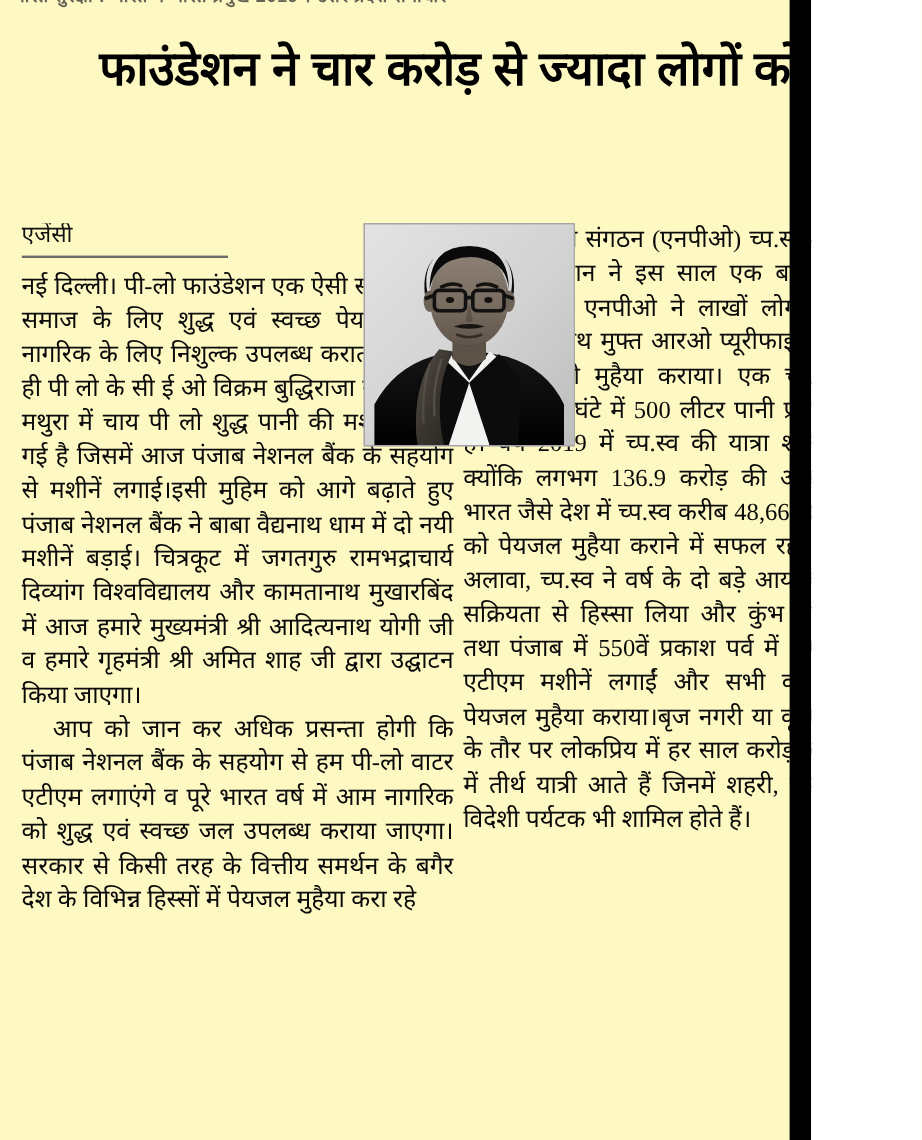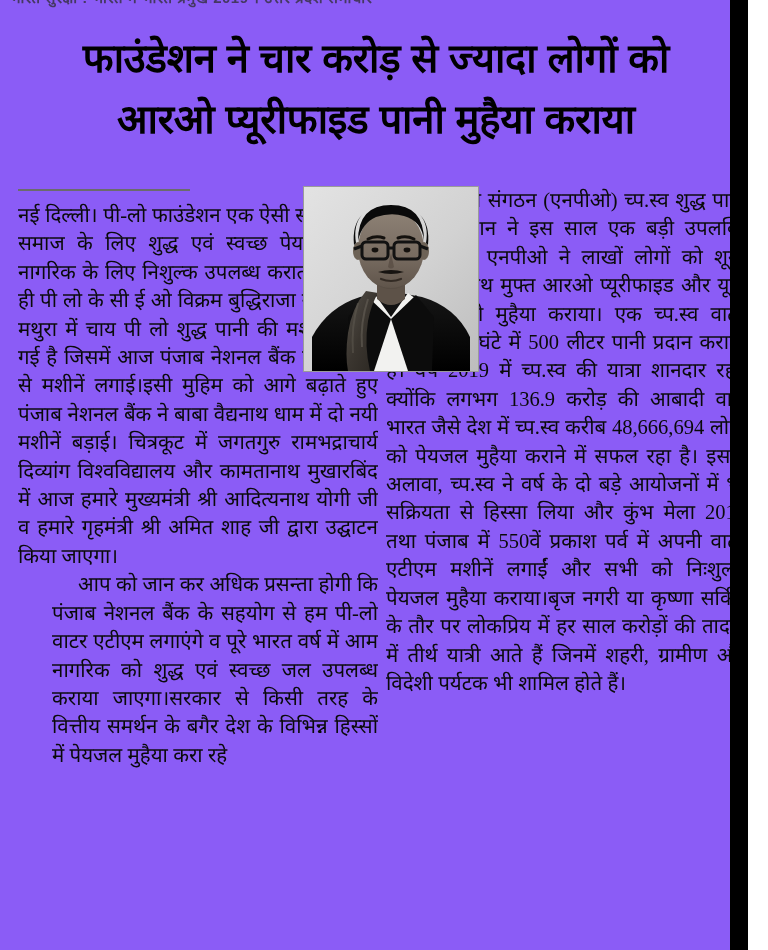--- a/index.html
+++ b/index.html
@@ -7,23 +7,23 @@
     margin: 0;
     padding: 0;
     background: #ffffff;
   }
   body {
     font-family: "Liberation Serif", "DejaVu Serif", serif;
   }
 
   .page {
     position: relative;
-    width: 748px;
+    width: 676px;
     height: 950px;
-    background: #8b5cf6;
+    background: #fef9c3;
     overflow: hidden;
     box-sizing: border-box;
   }
 
   
   .scan-edge-right {
     position: absolute;
     top: 0;
     right: 0;
     width: 18px;
@@ -110,21 +110,21 @@
     font-family: "Liberation Serif", "DejaVu Serif", serif;
     font-size: 20.5px;
     line-height: 28.4px;
     color: #0a0a0a;
     text-align: justify;
     text-justify: inter-word;
     word-spacing: 0.2px;
     hyphens: none;
   }
   p.body-text + p.body-text { margin-top: 0; }
-  p.indent { text-indent: 26px; margin-left: 34px; }
+  p.indent { text-indent: 26px; }
 
   p.body-text .lead {
     font-weight: 400;
   }
 
   
   .photo-frame {
     position: absolute;
     left: 285px;
     top: 0;
@@ -146,26 +146,26 @@
 <body>
 
 <div class="page">
 
   <div class="masthead-remnant">
     <span>भारत सुरक्षा : भारत में भारत प्रमुख 2019 । उत्तर प्रदेश समाचार</span>
   </div>
 
   <div class="headline">
     <span class="hl-line">फाउंडेशन ने चार करोड़ से ज्यादा लोगों को</span>
-    <span class="hl-line">आरओ प्यूरीफाइड पानी मुहैया कराया</span>
   </div>
 
   <div class="columns">
 
     <div class="col col-left">
+      <div class="byline">एजेंसी</div>
       <div class="byline-rule"></div>
 
       <p class="body-text"><span class="lead">नई दिल्ली।</span><span> पी-लो फाउंडेशन एक ऐसी संस्था है जो समाज के लिए शुद्ध एवं स्वच्छ पेयजल आम नागरिक के लिए निशुल्क उपलब्ध कराती है। साथ ही पी लो के सी ई ओ विक्रम बुद्धिराजा ने कहा कि मथुरा में चाय पी लो शुद्ध पानी की मशीन लगाई गई है जिसमें आज पंजाब नेशनल बैंक के सहयोग से मशीनें लगाई।इसी मुहिम को आगे बढ़ाते हुए पंजाब नेशनल बैंक ने बाबा वैद्यनाथ धाम में दो नयी मशीनें बड़ाई। चित्रकूट में जगतगुरु रामभद्राचार्य दिव्यांग विश्वविद्यालय और कामतानाथ मुखारबिंद में आज हमारे मुख्यमंत्री श्री आदित्यनाथ योगी जी व हमारे गृहमंत्री श्री अमित शाह जी द्वारा उद्घाटन किया जाएगा।</span></p>
 
       <p class="body-text indent">आप को जान कर अधिक प्रसन्ता होगी कि पंजाब नेशनल बैंक के सहयोग से हम पी-लो वाटर एटीएम लगाएंगे व पूरे भारत वर्ष में आम नागरिक को शुद्ध एवं स्वच्छ जल उपलब्ध कराया जाएगा।सरकार से किसी तरह के वित्तीय समर्थन के बगैर देश के विभिन्न हिस्सों में पेयजल मुहैया करा रहे</p>
     </div>
 
     <div class="col col-right">
       <p class="body-text right-flow">गैर-लाभकारी संगठन (एनपीओ) च्प.स्व शुद्ध पानी सेवा फाउंडेशन ने इस साल एक बड़ी उपलब्धि हासिल की। एनपीओ ने लाखों लोगों को शून्य वेस्टेज के साथ मुफ्त आरओ प्यूरीफाइड और यूवी फिल्टर्ड पानी मुहैया कराया। एक च्प.स्व वाटर एटीएम एक घंटे में 500 लीटर पानी प्रदान कराता है। वर्ष 2019 में च्प.स्व की यात्रा शानदार रही, क्योंकि लगभग 136.9 करोड़ की आबादी वाले भारत जैसे देश में च्प.स्व करीब 48,666,694 लोगों को पेयजल मुहैया कराने में सफल रहा है। इसके अलावा, च्प.स्व ने वर्ष के दो बड़े आयोजनों में भी सक्रियता से हिस्सा लिया और कुंभ मेला 2019 तथा पंजाब में 550वें प्रकाश पर्व में अपनी वाटर एटीएम मशीनें लगाईं और सभी को निःशुल्क पेयजल मुहैया कराया।बृज नगरी या कृष्णा सर्किट के तौर पर लोकप्रिय  में हर साल करोड़ों की तादाद में तीर्थ यात्री आते हैं जिनमें शहरी, ग्रामीण और विदेशी पर्यटक भी शामिल होते हैं।</p>
     </div>

